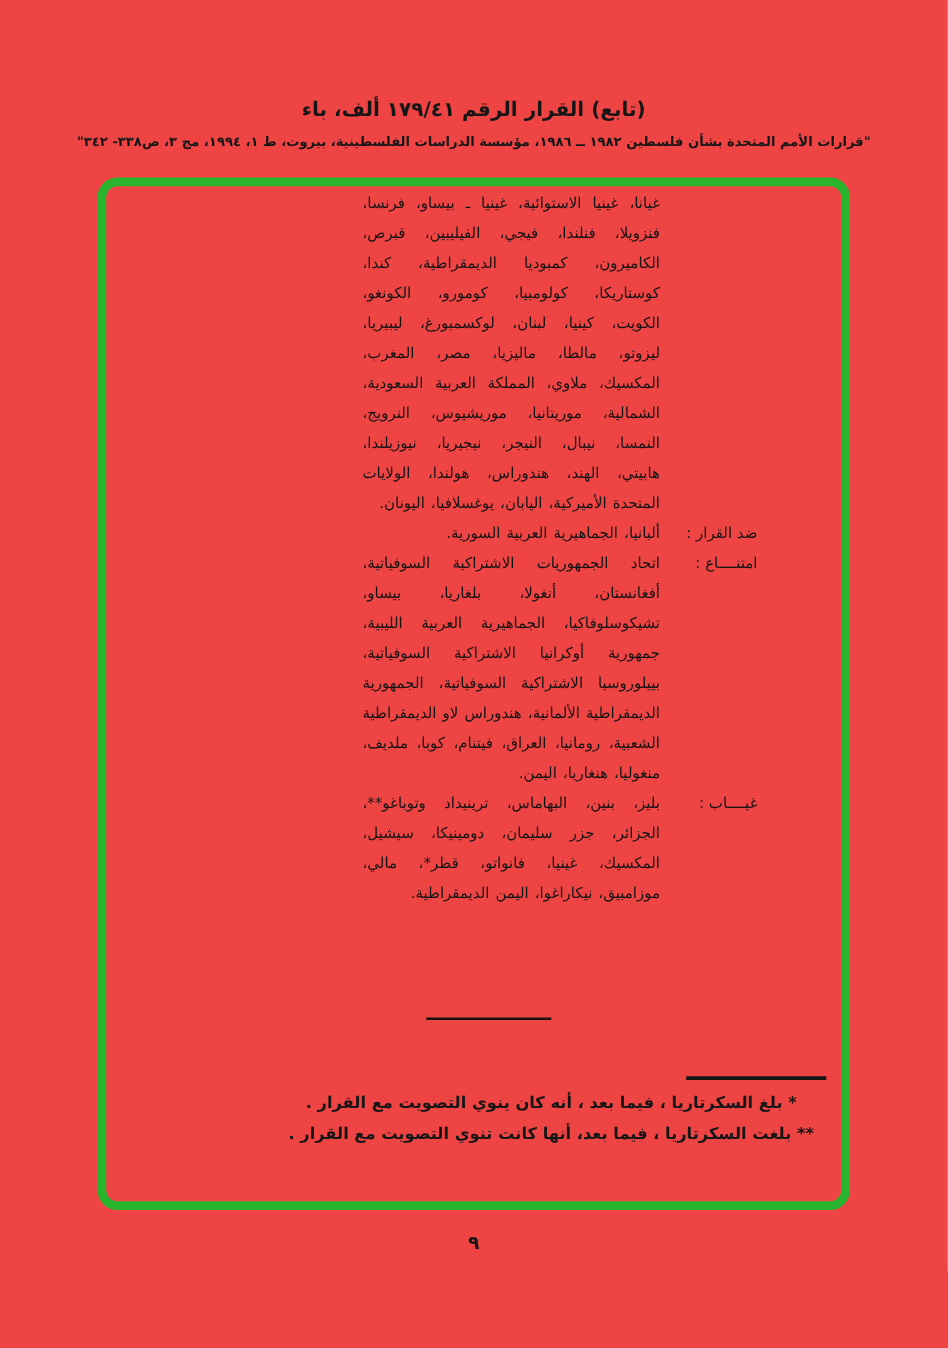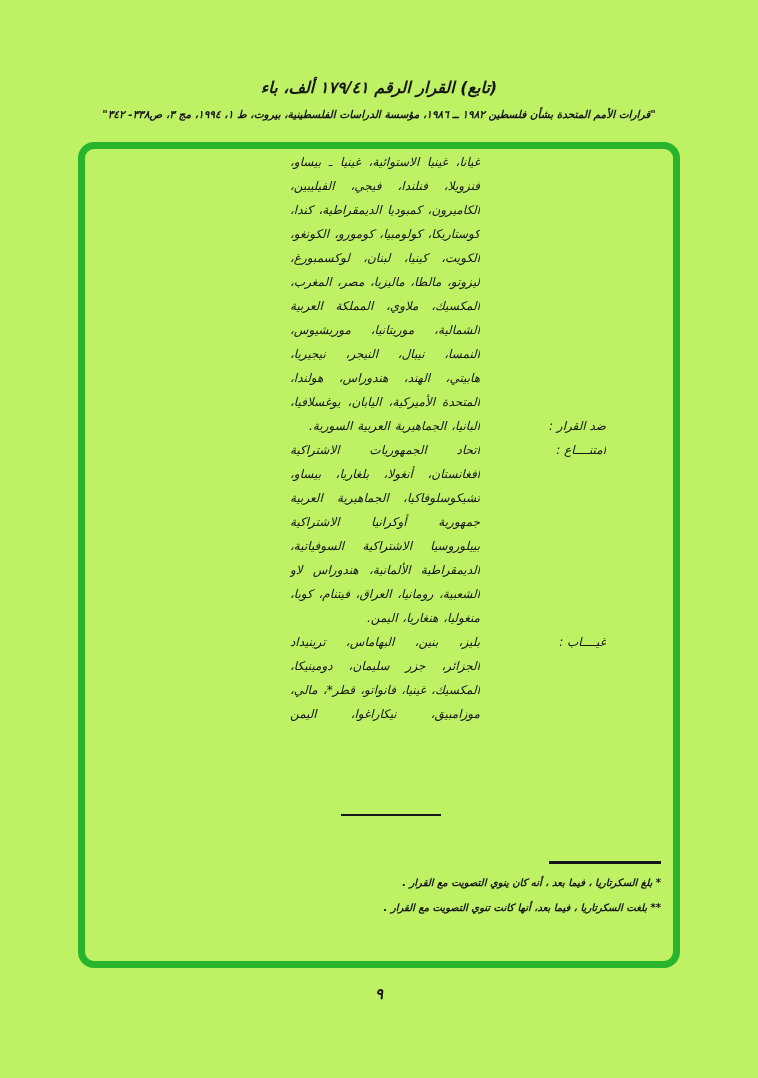--- a/index.html
+++ b/index.html
@@ -1,20 +1,20 @@
 <!DOCTYPE html>
 <html lang="ar"><head>
 <meta charset="utf-8">
 <style>
   html,body{margin:0;padding:0;}
   body{
     width:758px;height:1078px;position:relative;background:#ffffff;
     font-family:"DejaVu Sans", sans-serif;color:#161616;overflow:hidden;
   }
-  .page{position:absolute;inset:0;background:#bef264;font-style:italic;}
+  .page{position:absolute;inset:0;background:#ef4444;}
 
   
   .hdr-title{
     position:absolute;left:0;right:0;top:78px;text-align:center;
     direction:rtl;font-weight:bold;font-size:16px;letter-spacing:0;
   }
   .hdr-cite{
     position:absolute;left:10px;right:10px;top:108px;text-align:center;
     direction:rtl;font-weight:bold;font-size:10.5px;white-space:nowrap;
   }
@@ -27,37 +27,36 @@
 
   
   .votes{
     position:absolute;top:150px;right:152px;width:316px;
     direction:rtl;font-size:12px;line-height:24px;color:#141414;
   }
   .block{display:flex;}
   .label{
     width:78px;flex:0 0 78px;white-space:nowrap;overflow:hidden;
     text-align:right;
-    padding-left:48px;
   }
   .content{flex:1 1 auto;min-width:0;}
   .tline{
     text-align:justify;text-align-last:justify;
     height:24px;overflow:hidden;word-spacing:1px;
   }
   .tline.endline{text-align-last:right;}
 
   
   .mid-rule{position:absolute;left:341px;top:814px;width:100px;height:2px;background:#151515;}
 
   
   .fn-rule{position:absolute;left:549px;top:861px;width:112px;height:3px;background:#151515;}
   .footnotes{
     position:absolute;top:870px;right:97px;width:440px;
-    direction:rtl;text-align:right;font-size:10px;font-weight:bold;line-height:25px;
+    direction:rtl;text-align:center;font-size:13px;font-weight:bold;line-height:25px;
     white-space:nowrap;
   }
   .fn{height:25px;overflow:hidden;}
 
   
   .pagenum{
     position:absolute;left:0;right:0;top:985px;text-align:center;
     font-weight:bold;font-size:15px;direction:rtl;
   }
 </style>

